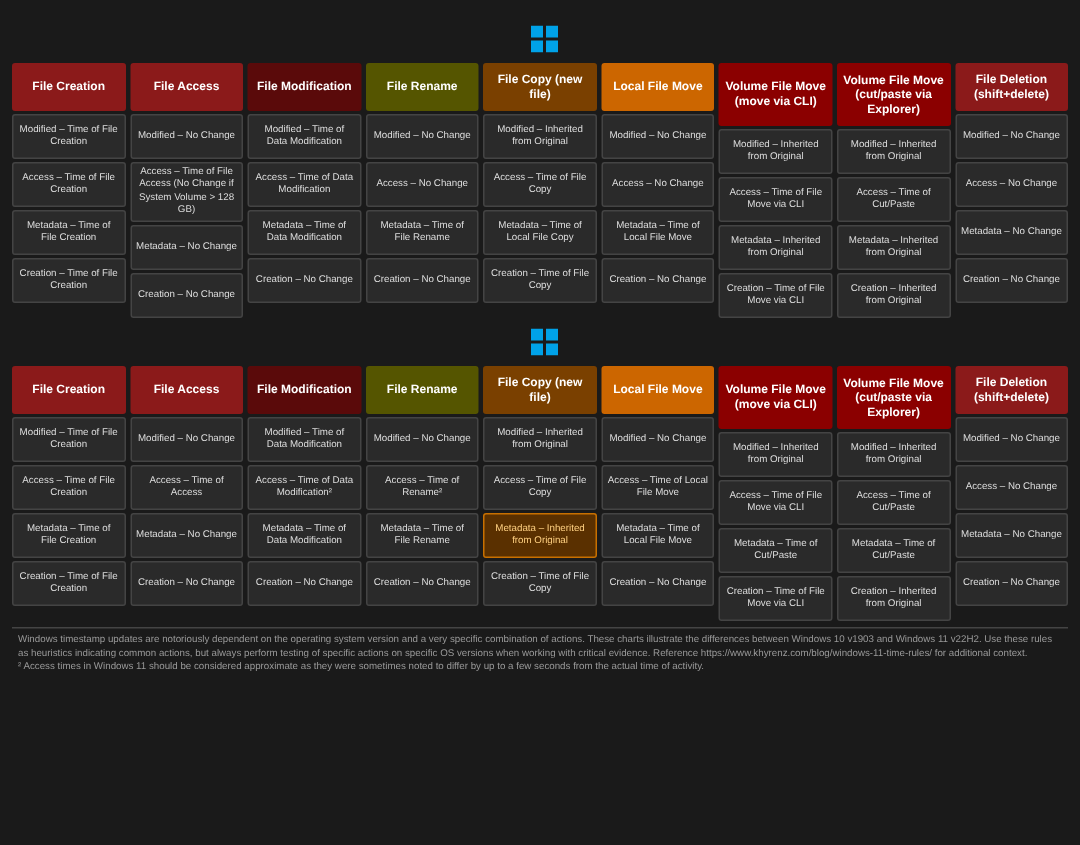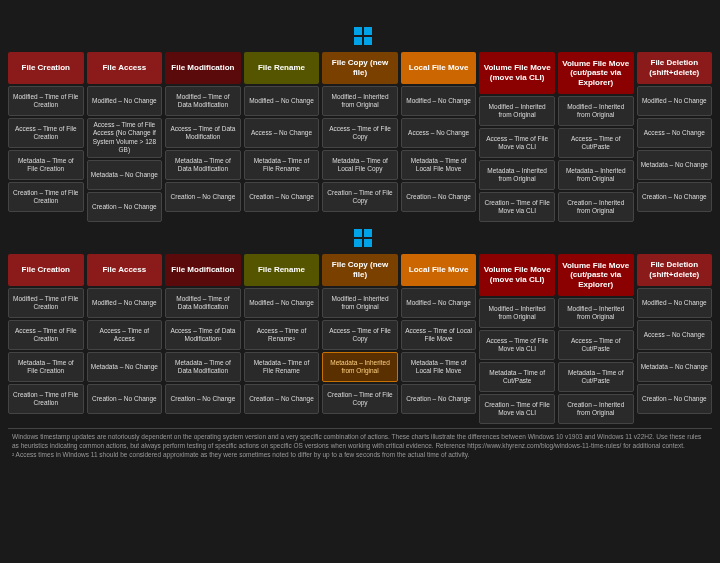--- a/index.html
+++ b/index.html
@@ -5,21 +5,21 @@
     * { box-sizing: border-box; margin: 0; padding: 0; }
     body {
       background: #1a1a1a;
       font-family: Arial, sans-serif;
       width: 720px;
       min-height: 563px;
       overflow: hidden;
     }
     .main-container {
       background: #1a1a1a;
-      padding: 22px 8px;
+      padding: 12px 8px;
       width: 720px;
     }
     .title {
       text-align: center;
       font-size: 28px;
       font-weight: bold;
       color: #f5c518;
       text-shadow: 2px 2px 4px #000;
       letter-spacing: 2px;
       margin-bottom: 2px;

